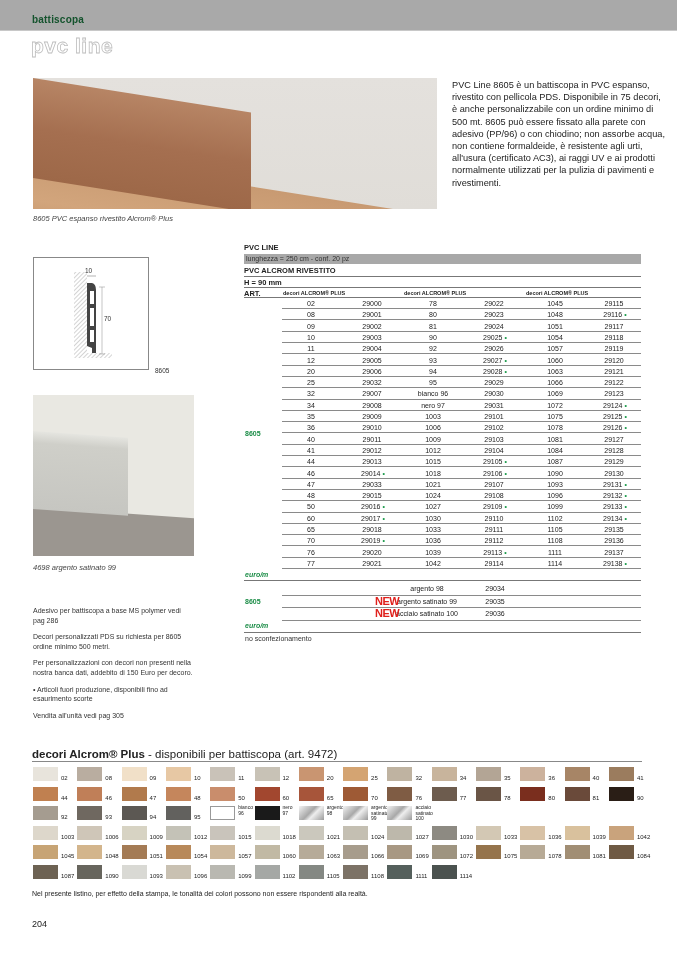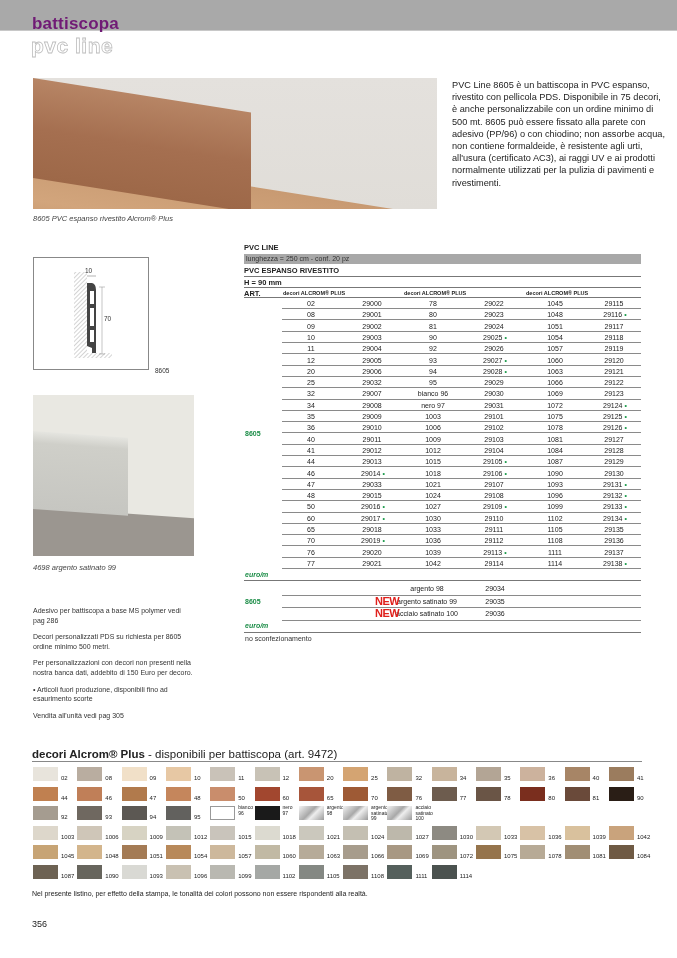--- a/index.html
+++ b/index.html
@@ -1,19 +1,19 @@
 <!DOCTYPE html>
 <html><head>
 <meta charset="utf-8">
 <style>
   * { box-sizing: border-box; margin: 0; padding: 0; }
   body { width: 677px; height: 958px; background: #fff; position: relative; overflow: hidden;
          font-family: "Liberation Sans", sans-serif; color: #222; }
   .topbar { position: absolute; left: 0; top: 0; width: 677px; height: 31px; background: #a9a9a9; border-bottom: 1px solid #c8c8c8; }
-  .section-title { position: absolute; left: 32px; top: 14px; color: #701a75; font-weight: bold; font-size: 17px; letter-spacing: 0.2px; }
+  .section-title { position: absolute; left: 32px; top: 14px; color: #14532d; font-weight: bold; font-size: 10px; letter-spacing: 0.2px; }
   .product-title { position: absolute; left: 31px; top: 34px; font-size: 21px; font-weight: bold; color: #fff;
                    -webkit-text-stroke: 0.8px #bdbdbd; letter-spacing: 0.5px; }
 
   .photo-top { position: absolute; left: 33px; top: 78px; width: 404px; height: 131px; overflow: hidden;
                background: linear-gradient(180deg,#e4e1dd 0%,#e0ddd8 100%); }
   .photo-top .board { position: absolute; left: 0; top: 0; width: 218px; height: 100px;
                background: linear-gradient(180deg,#b78565 0%,#a56f50 50%,#9d6848 100%);
                transform: skewY(9deg); transform-origin: left top; }
   .photo-top .floor { position: absolute; left: 0; top: 74px; width: 420px; height: 80px;
                background: linear-gradient(180deg,#c89a72 0%,#d2a57c 60%,#c4956b 100%);
@@ -91,21 +91,21 @@
 <span class="drawing-label" style="left:155px;top:367px;">8605</span>
 
 <div class="photo-mid">
   <div class="floor"></div>
   <div class="board"></div>
 </div>
 <div class="caption" style="left:33px;top:563px;">4698 argento satinato 99</div>
 
 <div class="tbl-title" style="top:243px;">PVC LINE</div>
 <div class="grayrow">lunghezza = 250 cm - conf. 20 pz</div>
-<div class="tbl-title" style="top:266px;">PVC ESPANSO RIVESTITO</div>
+<div class="tbl-title" style="top:266px;">PVC ALCROM RIVESTITO</div>
 <div class="hline" style="left:244px;top:276px;width:397px;"></div>
 <div class="tbl-title" style="top:278px;">H = 90 mm</div>
 <div class="hline" style="left:244px;top:287px;width:397px;"></div>
 <div class="tbl-title" style="top:289px;">ART.</div>
 <div style="position:absolute;left:283px;top:290px;font-size:5.5px;font-weight:bold;">decori ALCROM® PLUS</div>
 <div style="position:absolute;left:404px;top:290px;font-size:5.5px;font-weight:bold;">decori ALCROM® PLUS</div>
 <div style="position:absolute;left:526px;top:290px;font-size:5.5px;font-weight:bold;">decori ALCROM® PLUS</div>
 <div class="hline" style="left:244px;top:297px;width:397px;"></div>
 
 <div id="rows">
@@ -487,13 +487,13 @@
     <div class="swlabel" style="left: 326.8px; top: 872.5px;">1105</div>
     <div class="sw" style="left: 343.1px; top: 864.5px; background: rgb(124, 114, 102);"></div>
     <div class="swlabel" style="left: 371.1px; top: 872.5px;">1108</div>
     <div class="sw" style="left: 387.4px; top: 864.5px; background: rgb(85, 96, 92);"></div>
     <div class="swlabel" style="left: 415.4px; top: 872.5px;">1111</div>
     <div class="sw" style="left: 431.7px; top: 864.5px; background: rgb(75, 82, 79);"></div>
     <div class="swlabel" style="left: 459.7px; top: 872.5px;">1114</div>
   </div>
 
 <div class="disclaimer">Nel presente listino, per effetto della stampa, le tonalità dei colori possono non essere rispondenti alla realtà.</div>
-<div class="pageno">356</div>
+<div class="pageno">204</div>
 
 </body></html>

